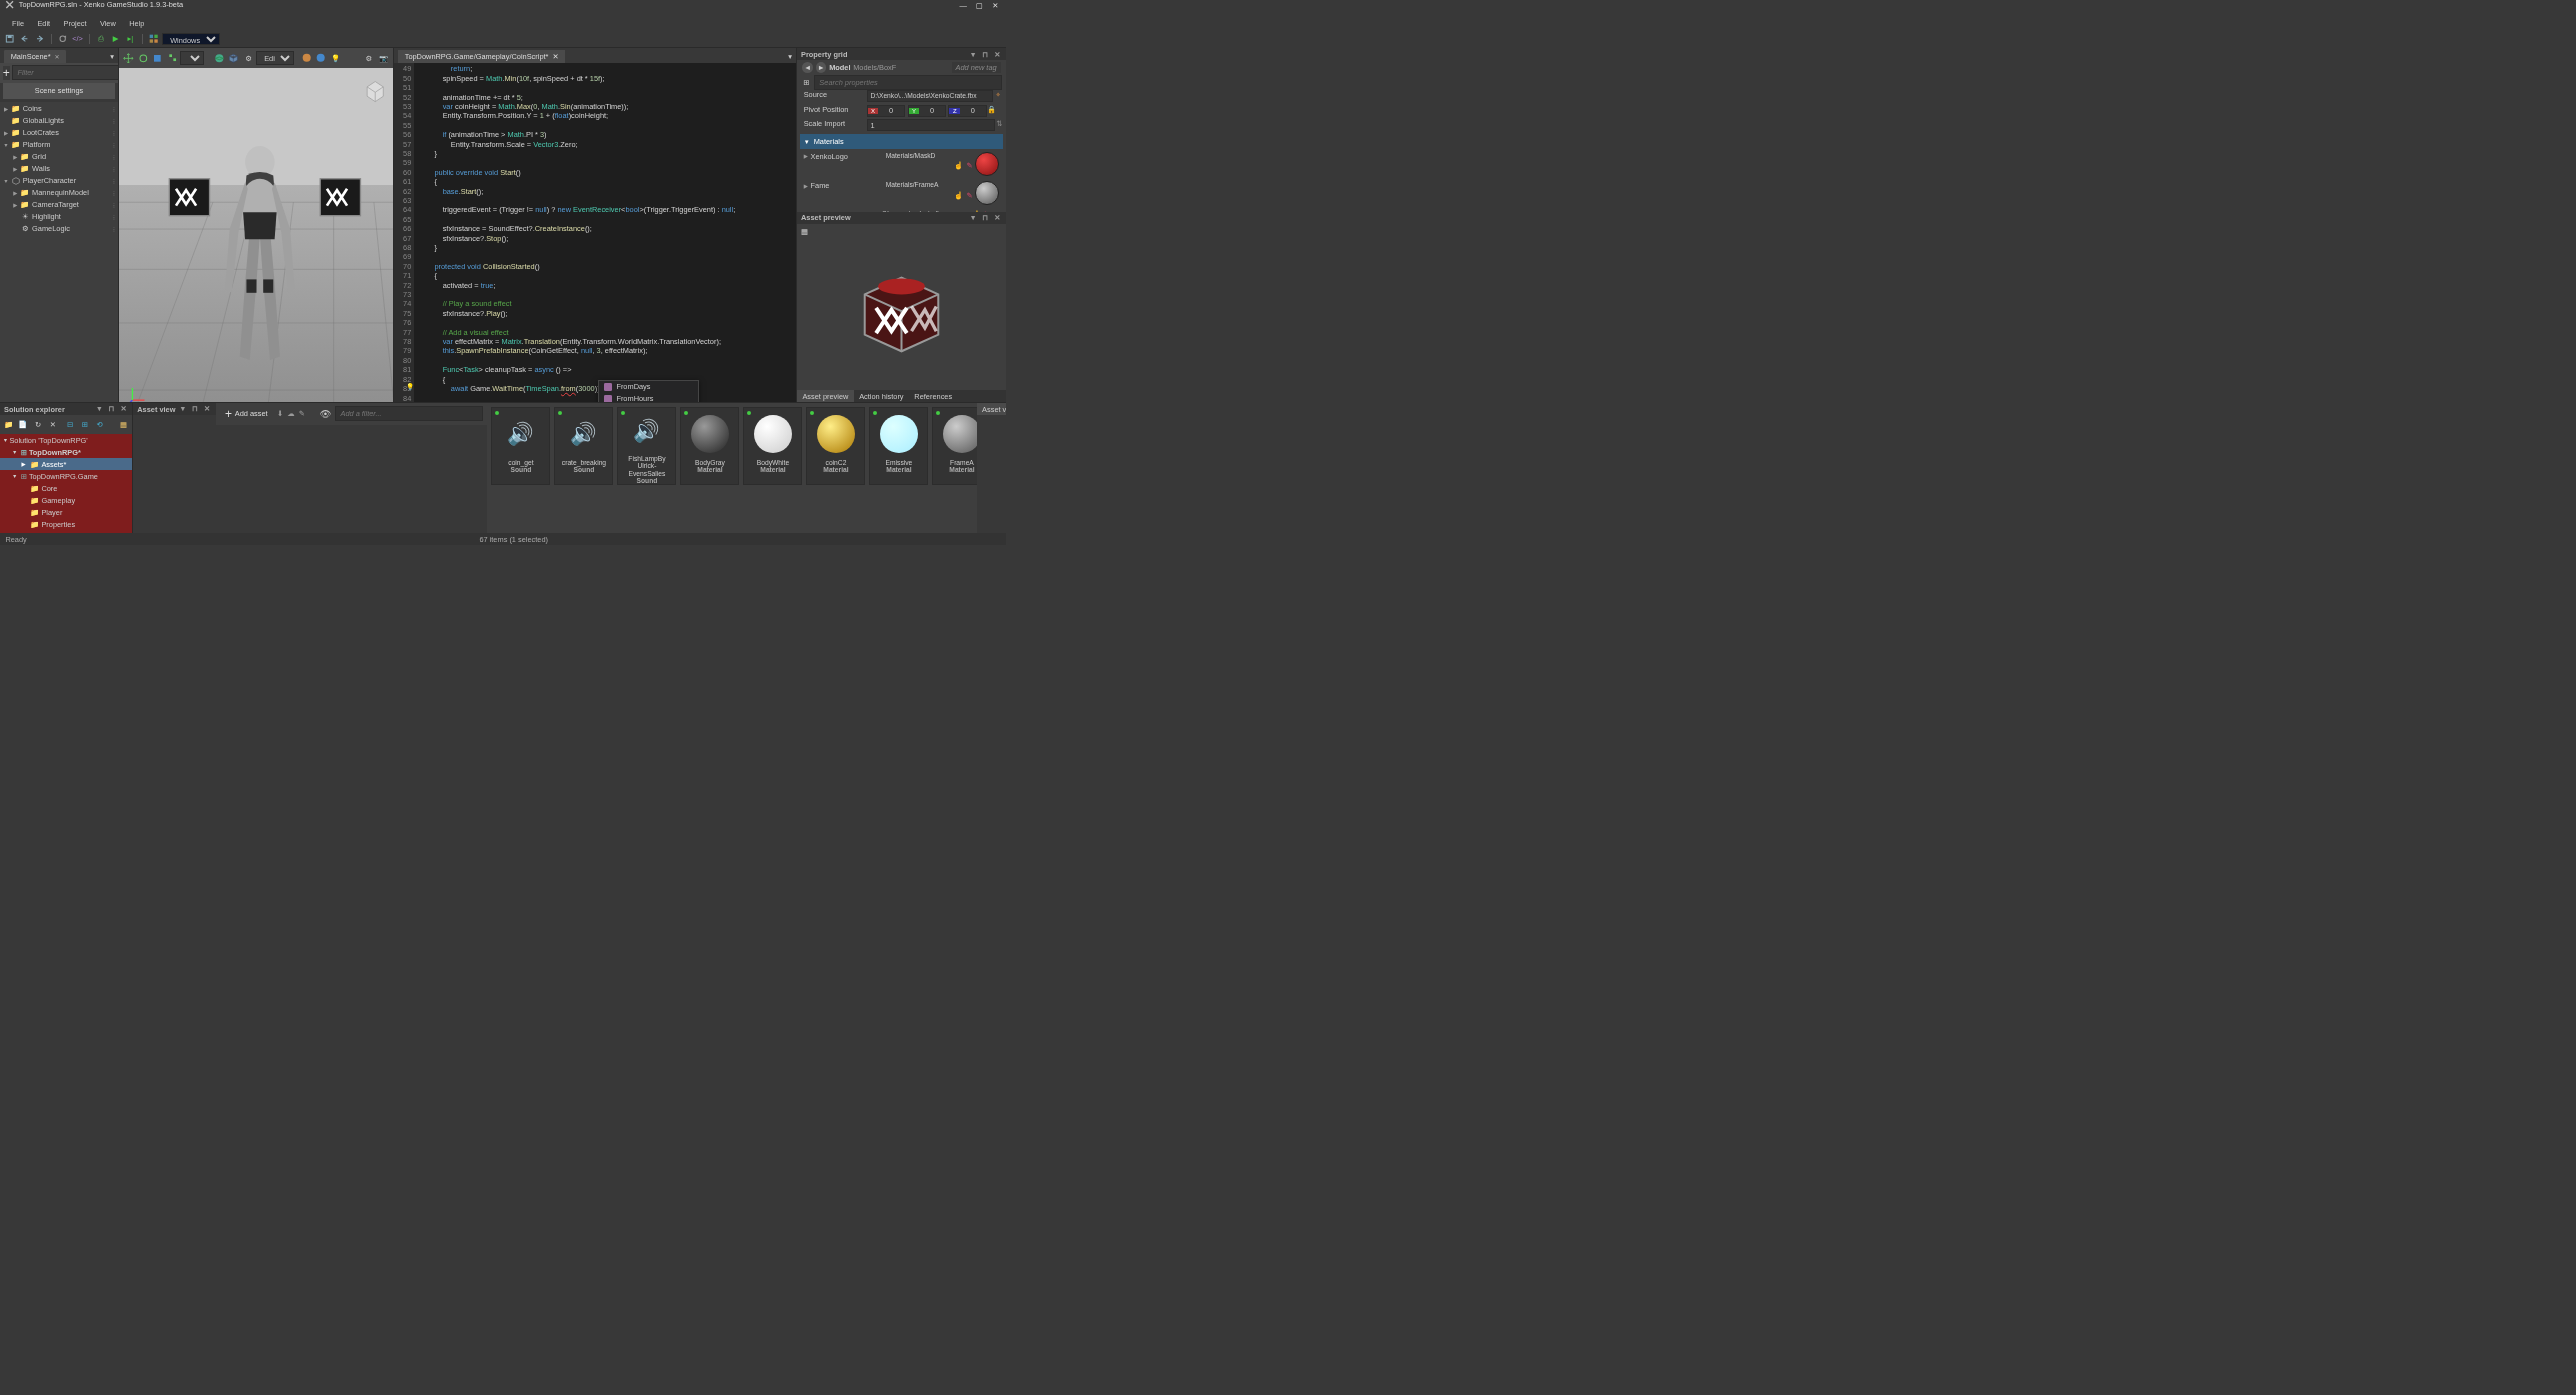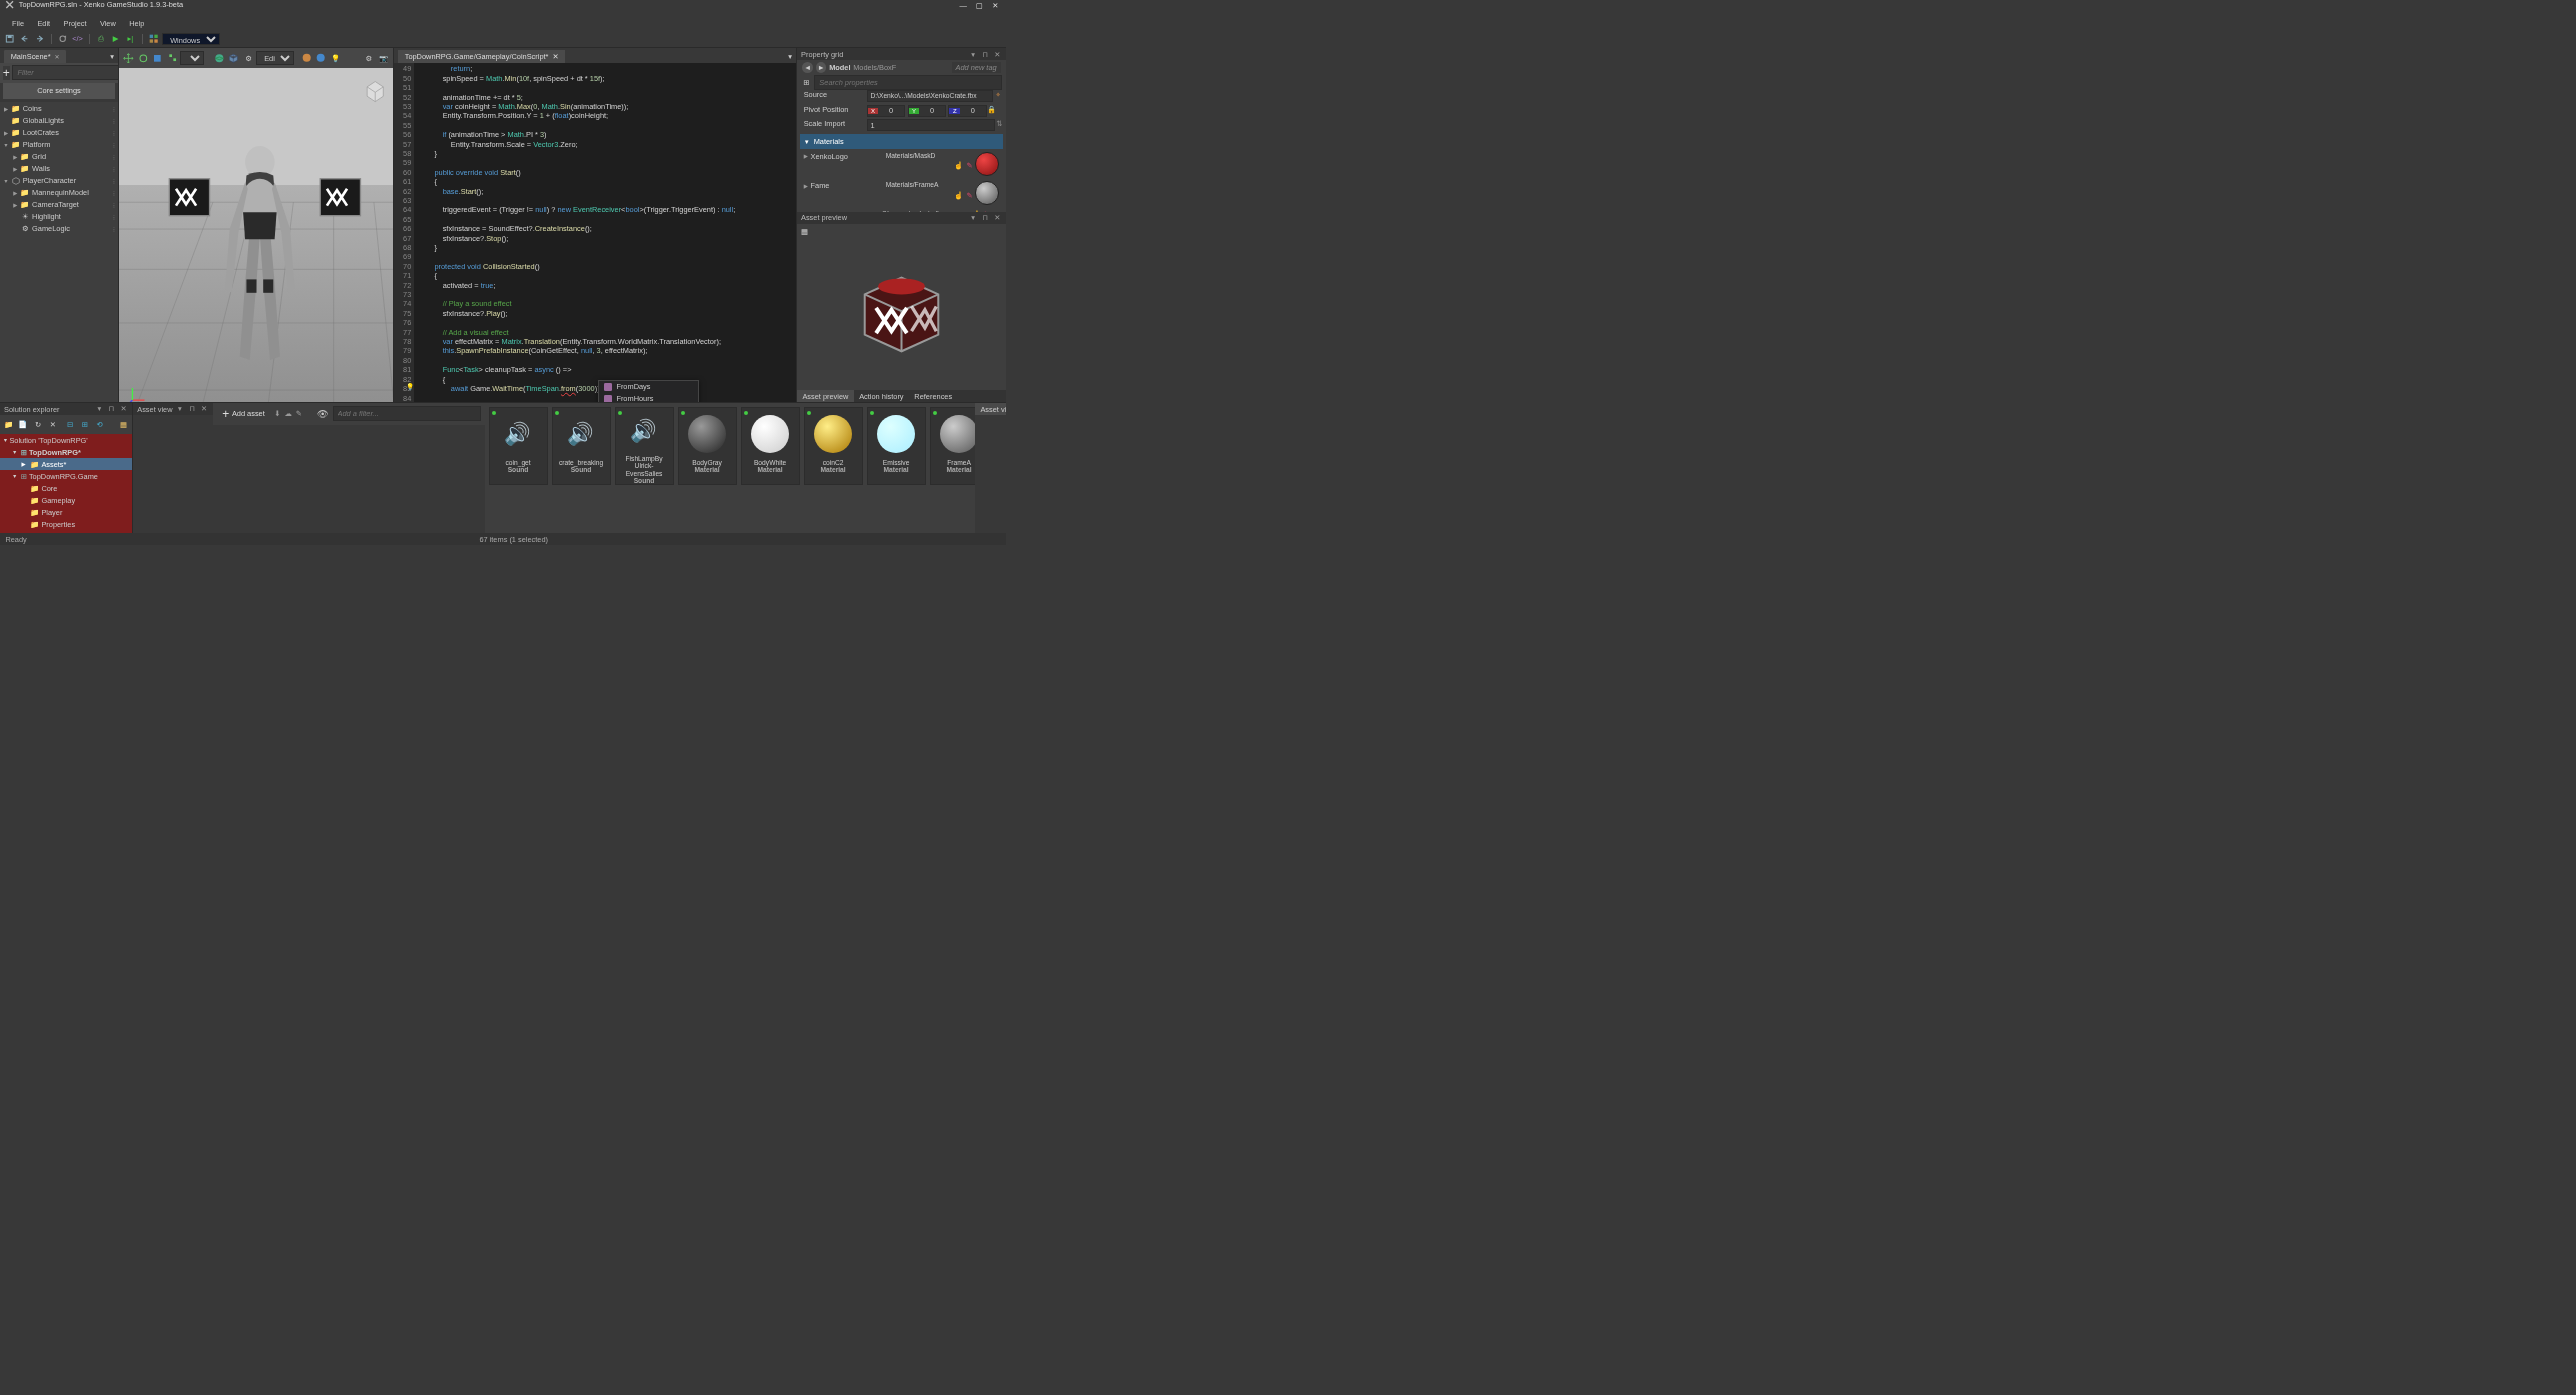--- a/index.html
+++ b/index.html
@@ -9,21 +9,21 @@
 .titlebar .spacer { flex: 1; }
 .titlebar .winbtn { width: 10.7px; height: 10.7px; margin-left: 5.4px; cursor: pointer; display:inline-flex;align-items:center;justify-content:center;}
 .menubar { height: 14.8px; background: #383838; display: flex; align-items: center; padding: 0 5.4px; }
 .menubar .mitem { padding: 1.3px 6.7px; color: #ccc; cursor: pointer; }
 .toolbar { height: 17.4px; background: #383838; display: flex; align-items: center; padding: 0 4px; gap: 2.7px; border-bottom: 0.7px solid #2a2a2a; }
 .toolbar .tbtn { width: 12px; height: 12px; display: inline-flex; align-items: center; justify-content: center; cursor: pointer; color: #aaa; }
 .toolbar .sep { width: 0.7px; height: 10.7px; background: #555; margin: 0 2.7px; }
 .toolbar select { background: #0f172a; color: #ccc; border: 0.7px solid #2c2c2c; padding: 0.7px 2.7px; font-size: 7.4px; height: 12px;}
 .main { flex: 1; display: flex; min-height: 0; }
 .col { display: flex; flex-direction: column; min-height: 0; }
-.panel-header { height: 12px; background: #333333; display: flex; align-items: center; padding: 0 4px; color: #bbb; font-size: 7.4px; }
+.panel-header { height: 12px; background: #333333; display: flex; align-items: center; padding: 0 4px; color: #bbb; font-size: 7.4px; font-weight: bold; }
 .panel-header .phbtn { width: 9.4px; height: 9.4px; margin-left: 2.7px; display:inline-flex;align-items:center;justify-content:center;cursor:pointer; color:#999;}
 .panel-header .spacer { flex: 1; }
 .scene-col { width: 119px; border-right: 0.7px solid #2a2a2a; }
 .scene-tabs { height: 14.8px; background: #383838; display: flex; align-items: center; padding: 1.3px 4px 0; }
 .scene-tab { background: #4a4a4a; padding: 2px 6.7px; border-radius: 1.3px 1.3px 0 0; display: flex; align-items: center; gap: 4px; color:#ddd;}
 .scene-tab .close { font-size: 6px; color: #aaa; cursor:pointer;}
 .scene-toolbar { height: 20px; background: #474747; display: flex; align-items: center; padding: 0 2.7px; gap: 2.7px; }
 .scene-toolbar .addbtn { width: 17.4px; height: 14.8px; background: #3a3a3a; display:flex;align-items:center;justify-content:center;cursor:pointer;font-size:12px;color:#ddd;}
 .scene-toolbar input { flex: 1; background: #3a3a3a; border: 0.7px solid #2c2c2c; color: #aaa; padding: 2px 4px; font-style: italic; }
 .scene-settings { height: 16px; background: #525252; display: flex; align-items: center; justify-content: center; color: #ddd; margin: 0 2.7px 2.7px; cursor:pointer;}
@@ -173,21 +173,21 @@
         <span>MainScene*</span>
         <span class="close">✕</span>
       </div>
       <span class="spacer" style="flex:1"></span>
       <span class="phbtn">▾</span>
     </div>
     <div class="scene-toolbar">
       <div class="addbtn">+</div>
       <input placeholder="Filter" style="">
     </div>
-    <div class="scene-settings">Core settings</div>
+    <div class="scene-settings">Scene settings</div>
     <div class="tree" id="scene-tree">
         <div class="tree-item" style="padding-left: 2.7px;">
           <span class="arrow">▶</span>
           <span class="icon folder-icon">📁</span>
           <span>Coins</span>
           <span class="dot">⋮</span>
         </div>
         <div class="tree-item" style="padding-left: 2.7px;">
           <span class="arrow"></span>
           <span class="icon folder-icon">📁</span>

